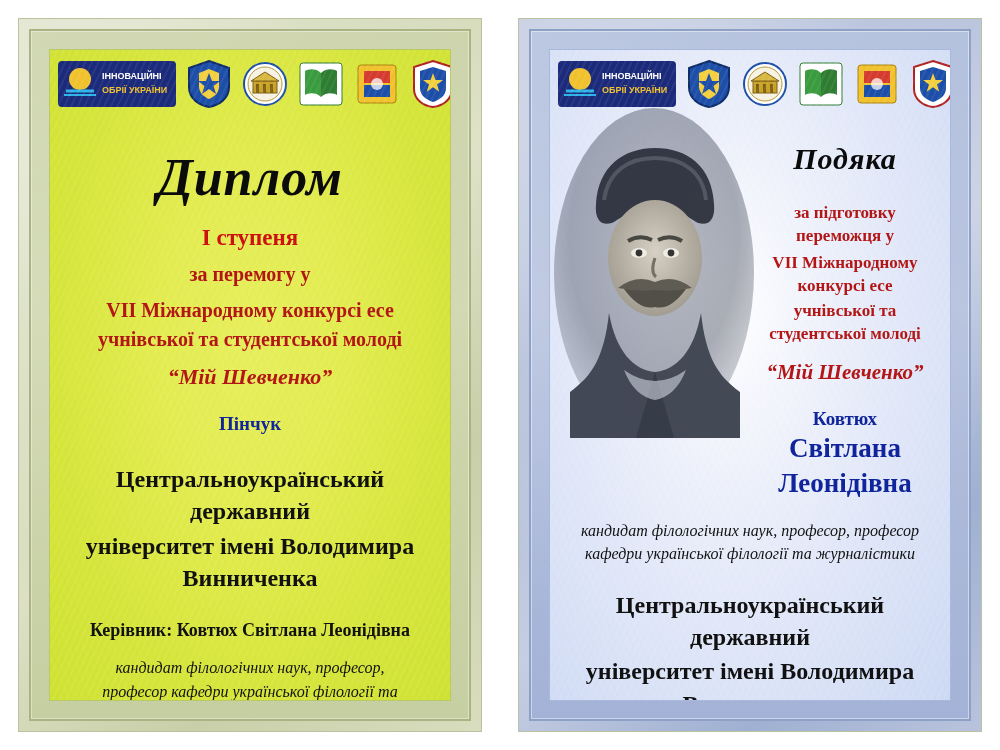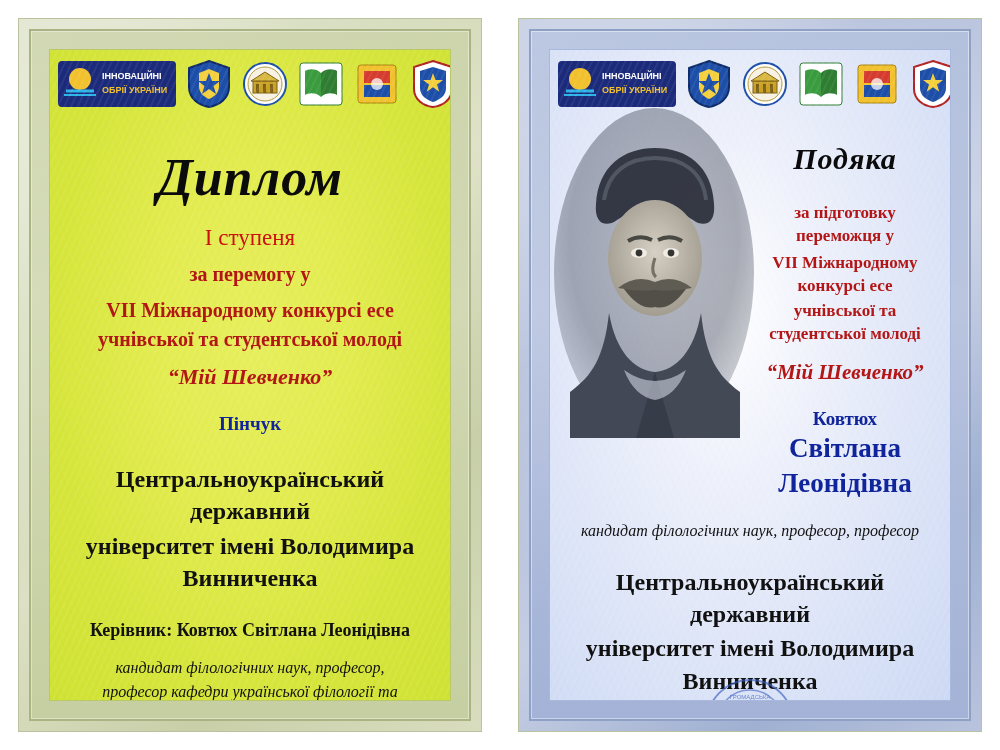--- a/index.html
+++ b/index.html
@@ -134,21 +134,21 @@
   .title-pod {
     font-family: "Liberation Serif", serif;
     font-style: italic;
     font-weight: bold;
     font-size: 30px;
     color: #0b0b0b;
     margin-top: 30px;
     letter-spacing: 1px;
   }
   .degree {
-    font-weight: normal;
+    font-weight: bold;
     font-size: 23px;
     color: #cc1111;
     margin-top: 18px;
   }
   .red-line {
     font-weight: bold;
     font-size: 20px;
     color: #b31616;
     line-height: 1.32;
     margin-top: 10px;
@@ -495,20 +495,21 @@
             <div class="red-sm" style="margin-top:26px">за підготовку переможця у</div>
             <div class="red-sm" style="margin-top:4px">VII Міжнародному конкурсі есе</div>
             <div class="red-sm" style="margin-top:2px">учнівської та студентської молоді</div>
             <div class="quoted-sm">“Мій Шевченко”</div>
             <div class="name">Ковтюх</div>
             <div class="name-2">Світлана Леонідівна</div>
           </div>
 
           <div class="body" style="padding-top:0">
             <div class="role-it" style="margin-top:18px">кандидат філологічних наук, професор, професор</div>
+            <div class="role-it" style="margin-top:1px">кафедри української філології та журналістики</div>
             <div class="inst" style="margin-top:24px">Центральноукраїнський державний</div>
             <div class="inst" style="margin-top:2px">університет імені Володимира Винниченка</div>
           </div>
 
           <div class="footer">
             <div class="foot-left">
               <div>Голова правління</div>
               <div>ГО «Інноваційні обрії України»</div>
             </div>
             <div class="foot-right">Тетяна ШАРОВА</div>

